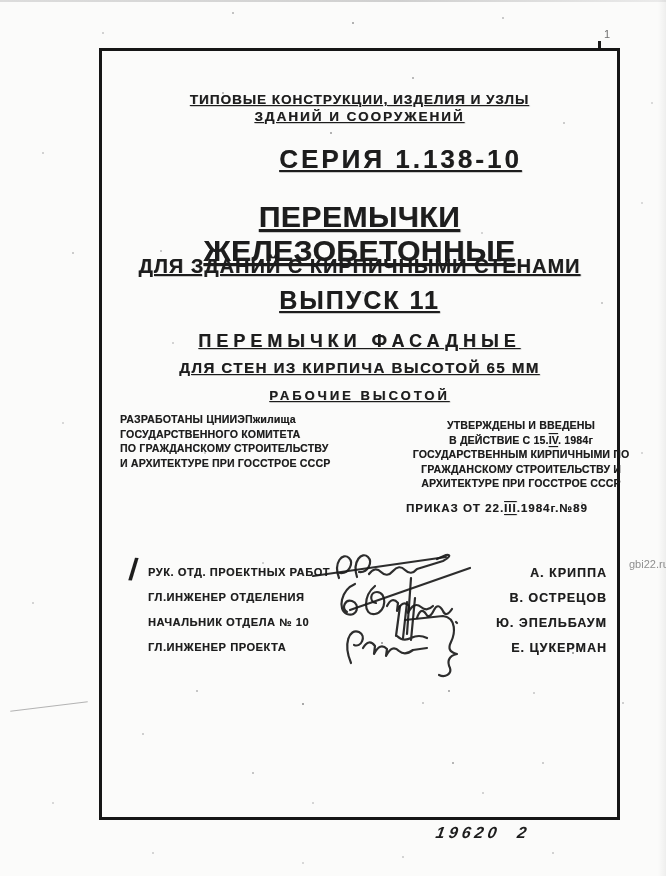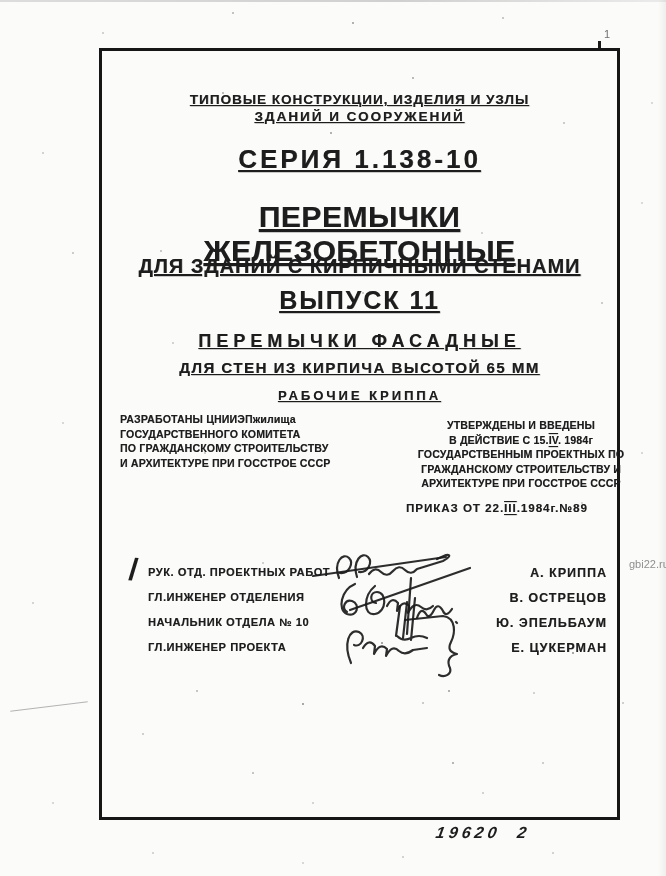--- a/index.html
+++ b/index.html
@@ -20,21 +20,21 @@
   .frame{
     position:absolute;left:99px;top:48px;width:521px;height:772px;
     border:3px solid #161616;box-sizing:border-box;
   }
   .tick{position:absolute;left:598px;top:41px;width:3px;height:8px;background:#1a1a1a;}
   .corner-mark{position:absolute;left:604px;top:28px;font-size:11px;color:#6f6f6f;letter-spacing:3px;}
   .txt{position:absolute;left:99px;width:521px;text-align:center;font-weight:bold;
        text-shadow:0.4px 0.4px 0 rgba(20,20,20,0.55);text-decoration:underline;}
   .hdr1{top:92px;font-size:13.5px;letter-spacing:1px;}
   .hdr2{top:109px;font-size:13.5px;letter-spacing:2px;}
-  .series{top:144px;font-size:26px;letter-spacing:3px;}
+  .series{top:144px;font-size:26px;letter-spacing:3px;margin-left:41px;}
   .title{top:200px;font-size:30px;letter-spacing:0.5px;}
   .title-sub{top:247px;font-size:20px;letter-spacing:1px;margin-top:8px;}
   .issue{top:286px;font-size:25px;letter-spacing:2px;}
   .sect{top:331px;font-size:18px;letter-spacing:5px;}
   .sect-sub{top:359px;font-size:15px;letter-spacing:1.5px;}
   .doctype{top:388px;font-size:13px;letter-spacing:3px;}
   .block{position:absolute;font-weight:bold;font-size:10.5px;line-height:14.5px;
          text-shadow:0.3px 0.3px 0 rgba(20,20,20,0.5);}
   .developed{left:120px;top:412px;width:222px;text-align:left;letter-spacing:0.2px;}
   .approved{left:404px;top:418px;width:234px;text-align:center;letter-spacing:0.2px;}
@@ -83,33 +83,33 @@
   <div class="frame"></div>
 
   <div class="txt hdr1">ТИПОВЫЕ КОНСТРУКЦИИ, ИЗДЕЛИЯ И УЗЛЫ</div>
   <div class="txt hdr2">ЗДАНИЙ И СООРУЖЕНИЙ</div>
   <div class="txt series">СЕРИЯ 1.138-10</div>
   <div class="txt title">ПЕРЕМЫЧКИ ЖЕЛЕЗОБЕТОННЫЕ</div>
   <div class="txt title-sub">ДЛЯ ЗДАНИЙ С КИРПИЧНЫМИ СТЕНАМИ</div>
   <div class="txt issue">ВЫПУСК 11</div>
   <div class="txt sect">ПЕРЕМЫЧКИ ФАСАДНЫЕ</div>
   <div class="txt sect-sub">ДЛЯ СТЕН ИЗ КИРПИЧА ВЫСОТОЙ 65 ММ</div>
-  <div class="txt doctype">РАБОЧИЕ КРИППА</div>
+  <div class="txt doctype">РАБОЧИЕ ВЫСОТОЙ</div>
 
   <div class="block developed">
     <div>РАЗРАБОТАНЫ ЦНИИЭПжилища</div>
     <div>ГОСУДАРСТВЕННОГО КОМИТЕТА</div>
     <div>ПО ГРАЖДАНСКОМУ СТРОИТЕЛЬСТВУ</div>
     <div>И АРХИТЕКТУРЕ ПРИ ГОССТРОЕ СССР</div>
   </div>
 
   <div class="block approved">
     <div>УТВЕРЖДЕНЫ И ВВЕДЕНЫ</div>
     <div><span>В ДЕЙСТВИЕ С 15.</span><span class="roman">IV</span><span>. 1984г</span></div>
-    <div>ГОСУДАРСТВЕННЫМ ПРОЕКТНЫХ ПО</div>
+    <div>ГОСУДАРСТВЕННЫМ КИРПИЧНЫМИ ПО</div>
     <div>ГРАЖДАНСКОМУ СТРОИТЕЛЬСТВУ И</div>
     <div>АРХИТЕКТУРЕ ПРИ ГОССТРОЕ СССР</div>
   </div>
 
   <div class="block order"><span>ПРИКАЗ ОТ 22.</span><span class="roman">III</span><span>.1984г.№89</span></div>
 
   <div class="sig-slash">/</div>
   <div class="sig-label l1">РУК. ОТД. ПРОЕКТНЫХ РАБОТ</div>
   <div class="sig-label l2">ГЛ.ИНЖЕНЕР ОТДЕЛЕНИЯ</div>
   <div class="sig-label l3">НАЧАЛЬНИК ОТДЕЛА № 10</div>

